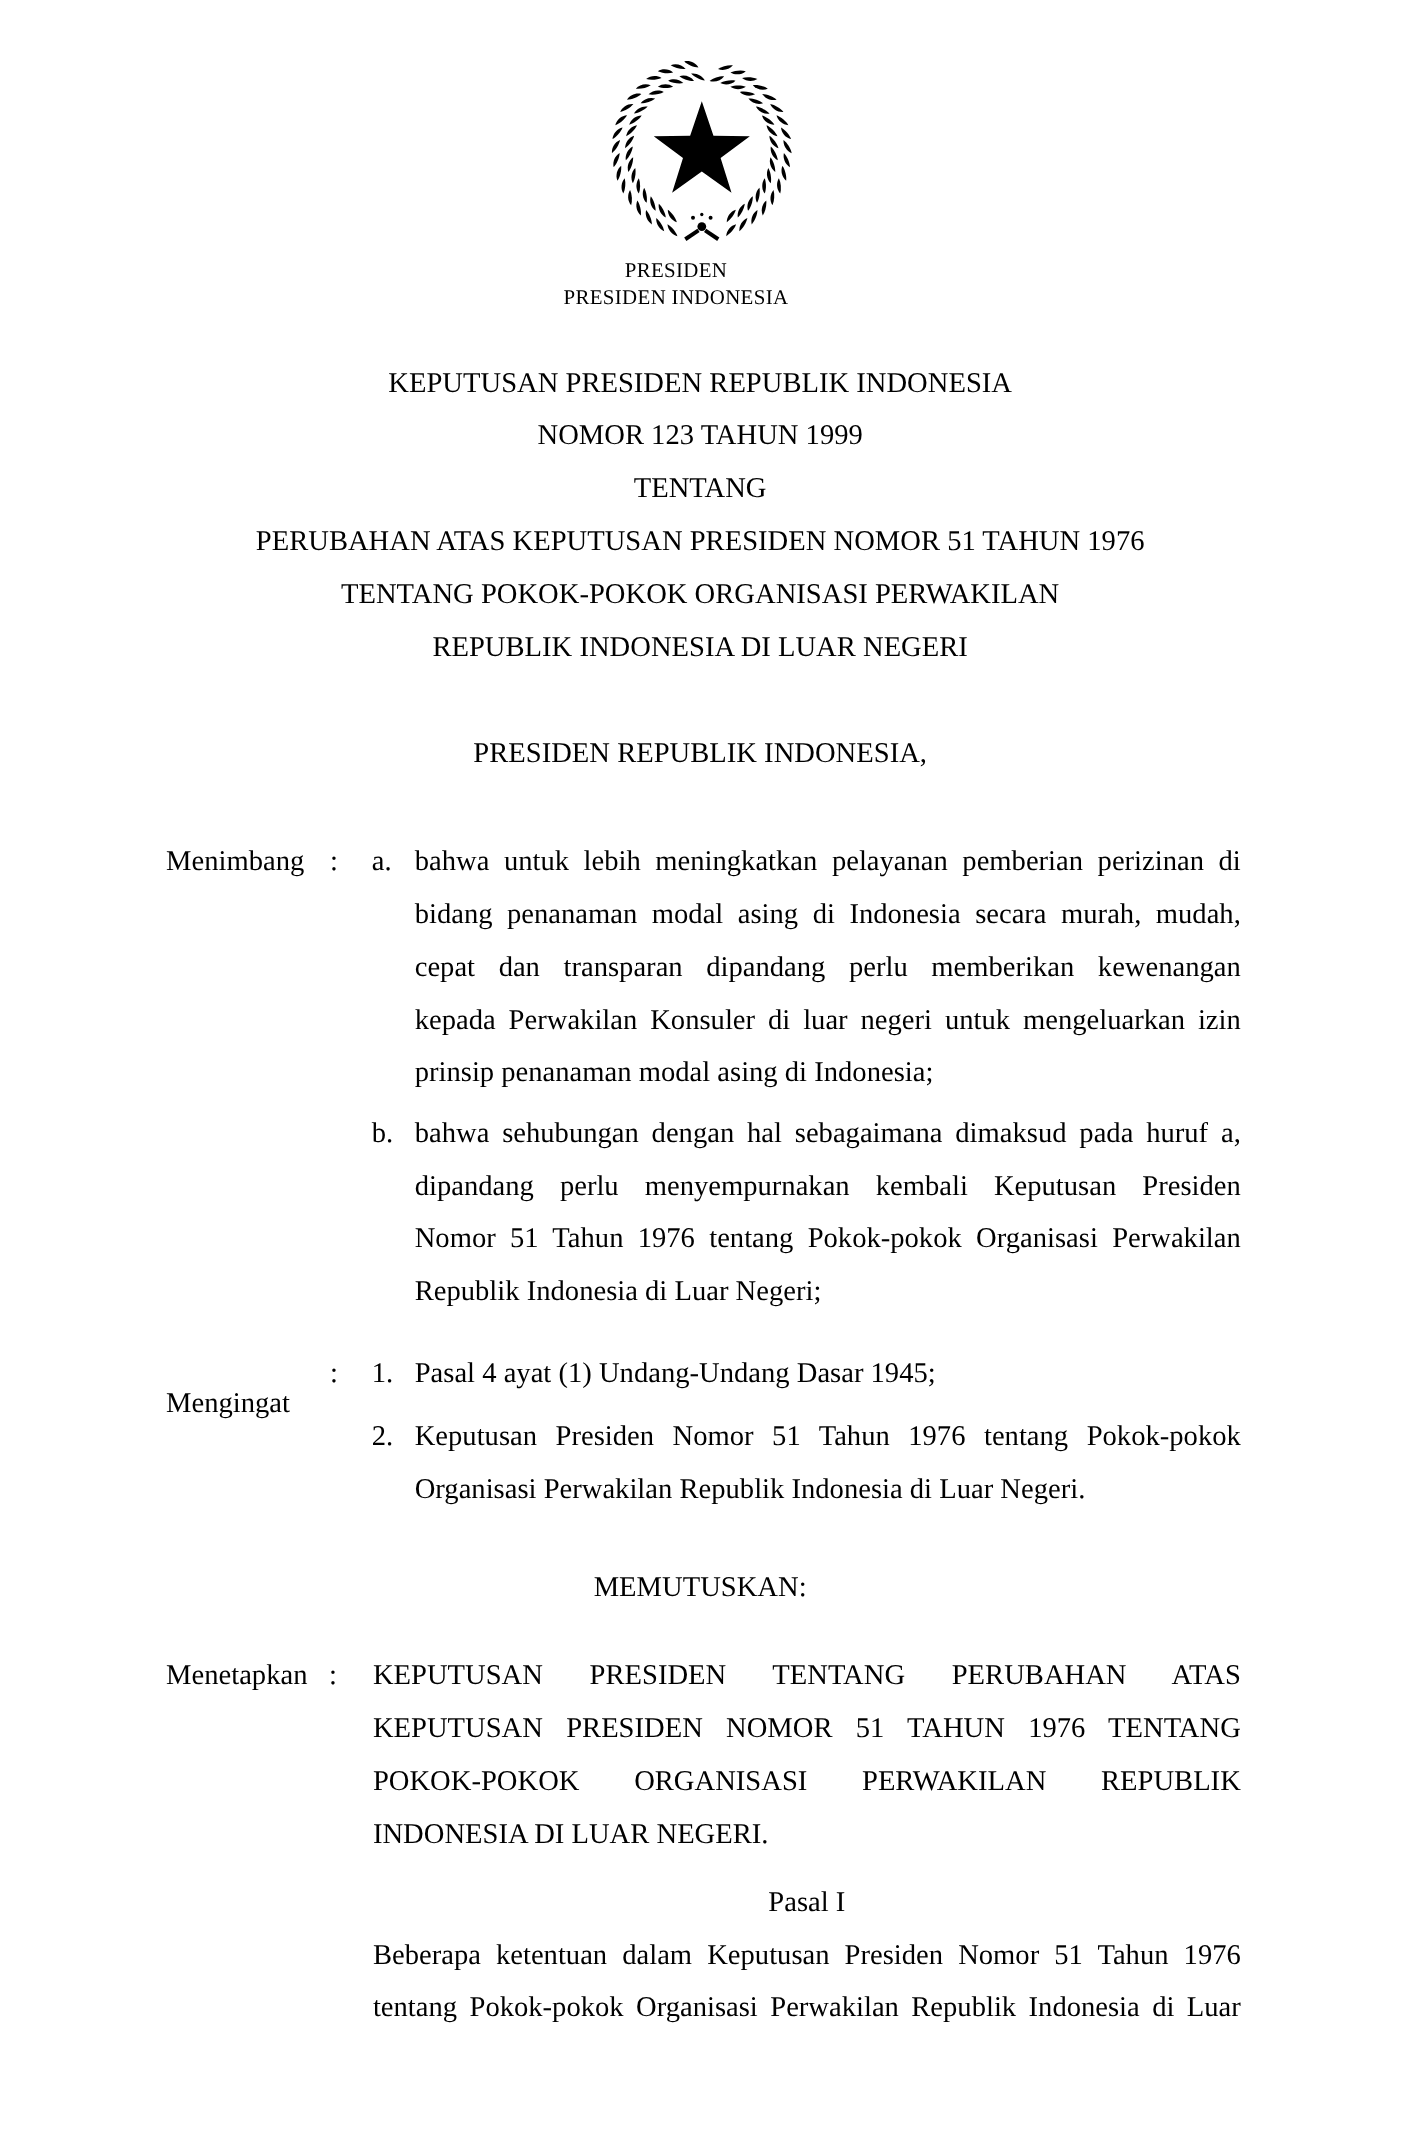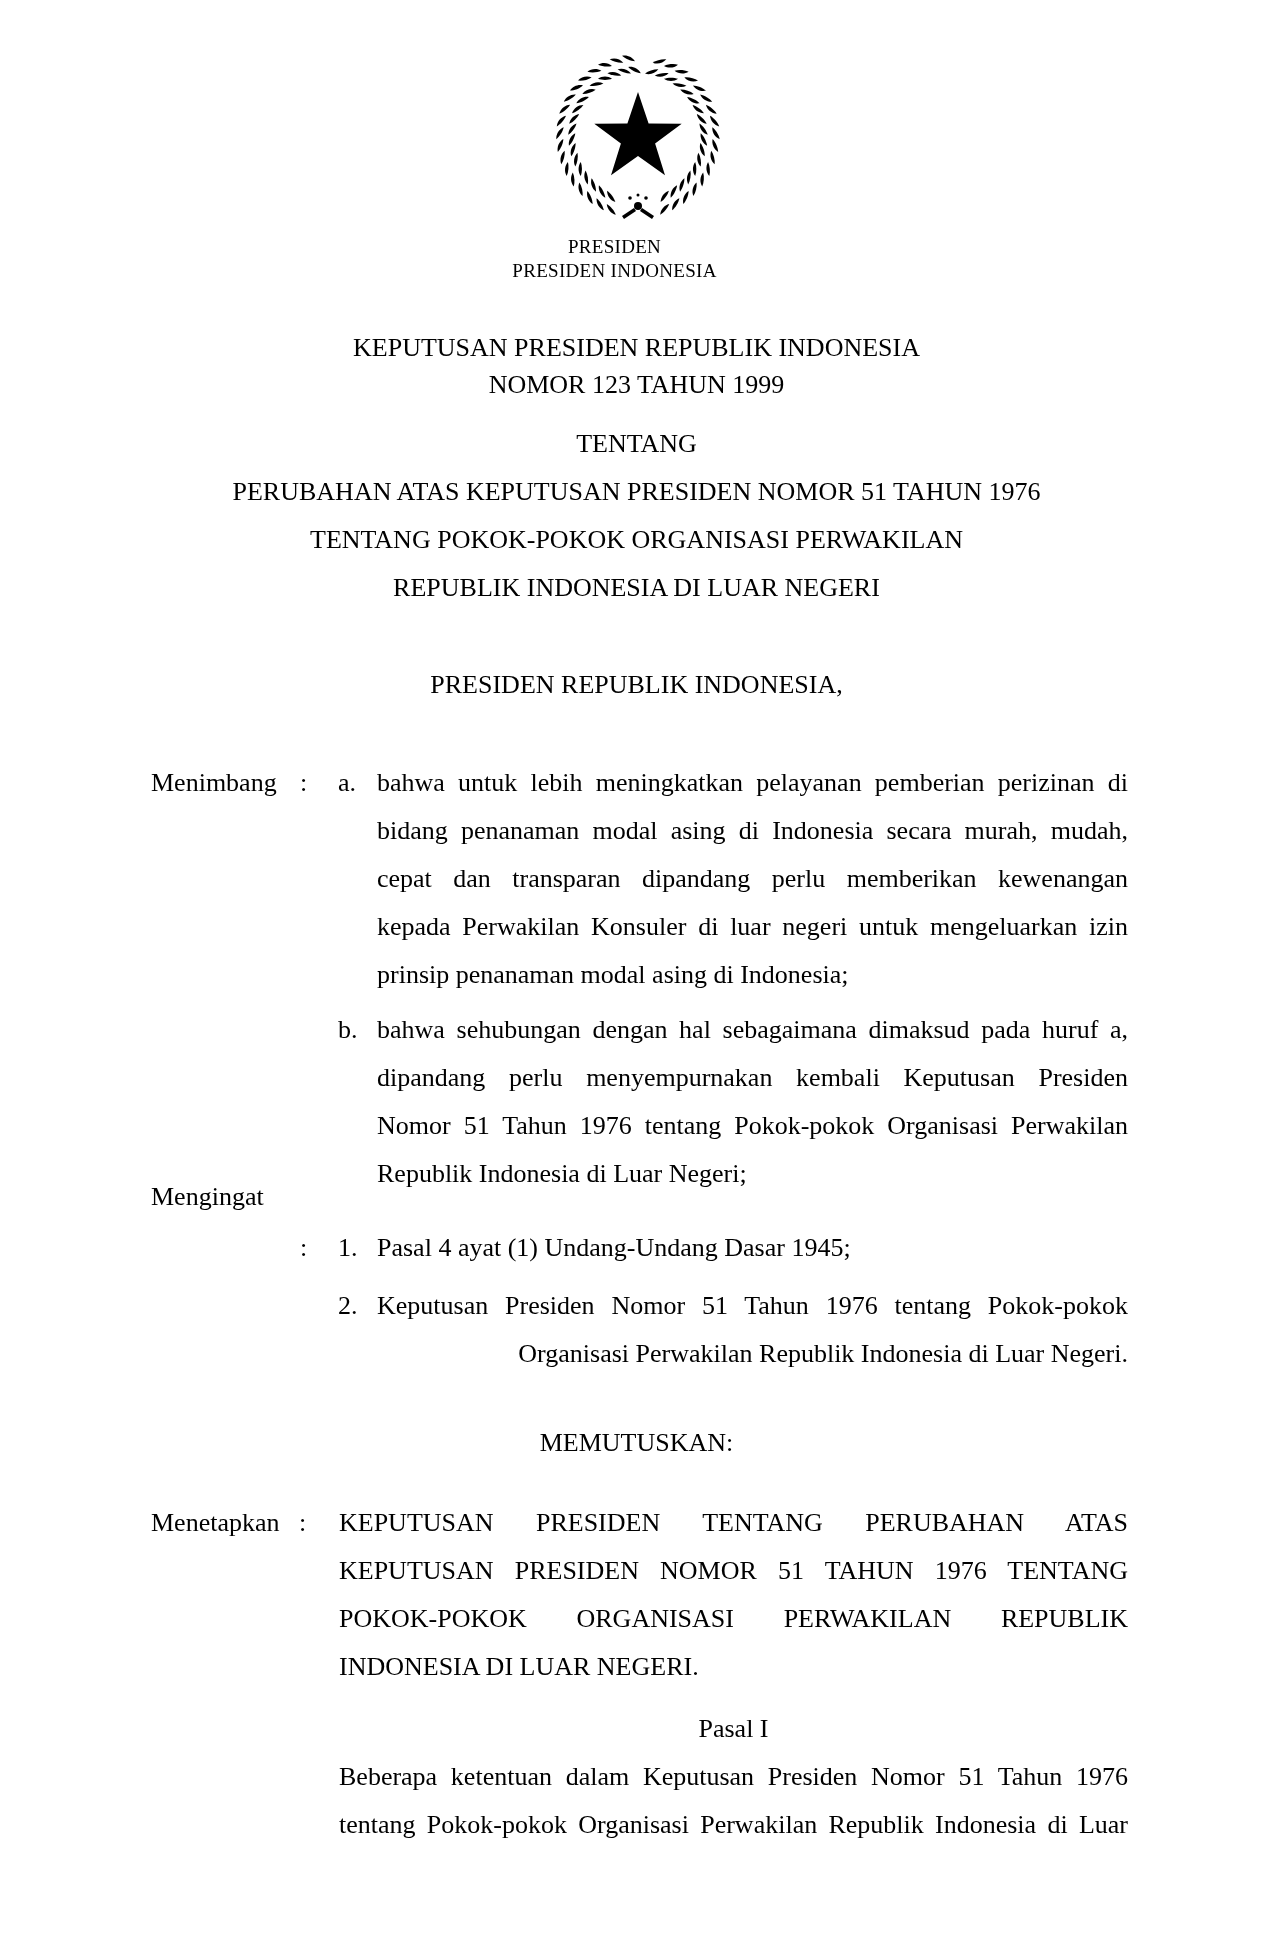--- a/index.html
+++ b/index.html
@@ -102,21 +102,21 @@
     <circle cx="86" cy="143" r="1.5"></circle>
     <path d="M70 164 L82 156 L84 159 L72 167 Z"></path>
     <path d="M102 164 L90 156 L88 159 L100 167 Z"></path>
   </g>
 </svg>
 
 <div class="hdr" style="top:236px;">PRESIDEN</div>
 <div class="hdr" style="top:260px;">PRESIDEN INDONESIA</div>
 
 <div class="line center" style="top:333px;">KEPUTUSAN PRESIDEN REPUBLIK INDONESIA</div>
-<div class="line center" style="top:370px;">NOMOR 123 TAHUN 1999</div>
+<div class="line center" style="top:381px;">NOMOR 123 TAHUN 1999</div>
 <div class="line center" style="top:429px;">TENTANG</div>
 <div class="line center" style="top:477px;">PERUBAHAN ATAS KEPUTUSAN PRESIDEN NOMOR 51 TAHUN 1976</div>
 <div class="line center" style="top:525px;">TENTANG POKOK-POKOK ORGANISASI PERWAKILAN</div>
 <div class="line center" style="top:573px;">REPUBLIK INDONESIA DI LUAR NEGERI</div>
 
 <div class="line center" style="top:670px;">PRESIDEN REPUBLIK INDONESIA,</div>
 
 <div class="line label" style="top:768px;">Menimbang</div>
 <div class="line colon" style="top:768px;">:</div>
 <div class="line marker" style="top:768px;">a.</div>
@@ -125,28 +125,28 @@
 <div class="line body just" style="top:864px;">cepat dan transparan dipandang perlu memberikan kewenangan</div>
 <div class="line body just" style="top:912px;">kepada Perwakilan Konsuler di luar negeri untuk mengeluarkan izin</div>
 <div class="line body" style="top:960px;">prinsip penanaman modal asing di Indonesia;</div>
 
 <div class="line marker" style="top:1015px;">b.</div>
 <div class="line body just" style="top:1015px;">bahwa sehubungan dengan hal sebagaimana dimaksud pada huruf a,</div>
 <div class="line body just" style="top:1063px;">dipandang perlu menyempurnakan kembali Keputusan Presiden</div>
 <div class="line body just" style="top:1111px;">Nomor 51 Tahun 1976 tentang Pokok-pokok Organisasi Perwakilan</div>
 <div class="line body" style="top:1159px;">Republik Indonesia di Luar Negeri;</div>
 
-<div class="line label" style="top:1182px;">Mengingat</div>
+<div class="line label" style="top:1261px;">Mengingat</div>
 <div class="line colon" style="top:1233px;">:</div>
 <div class="line marker" style="top:1233px;">1.</div>
 <div class="line body" style="top:1233px;">Pasal 4 ayat (1) Undang-Undang Dasar 1945;</div>
 
 <div class="line marker" style="top:1291px;">2.</div>
 <div class="line body just" style="top:1291px;">Keputusan Presiden Nomor 51 Tahun 1976 tentang Pokok-pokok</div>
-<div class="line body" style="top:1339px;text-align:right;">Organisasi Perwakilan Republik Indonesia di Luar Negeri.</div>
+<div class="line body" style="top:1339px;">Organisasi Perwakilan Republik Indonesia di Luar Negeri.</div>
 
 <div class="line center" style="top:1428px;">MEMUTUSKAN:</div>
 
 <div class="line label" style="top:1508px;">Menetapkan</div>
 <div class="line" style="top:1508px; left:299px;">:</div>
 <div class="line body2 just" style="top:1508px;">KEPUTUSAN PRESIDEN TENTANG PERUBAHAN ATAS</div>
 <div class="line body2 just" style="top:1556px;">KEPUTUSAN PRESIDEN NOMOR 51 TAHUN 1976 TENTANG</div>
 <div class="line body2 just" style="top:1604px;">POKOK-POKOK ORGANISASI PERWAKILAN REPUBLIK</div>
 <div class="line body2" style="top:1652px;">INDONESIA DI LUAR NEGERI.</div>
 

